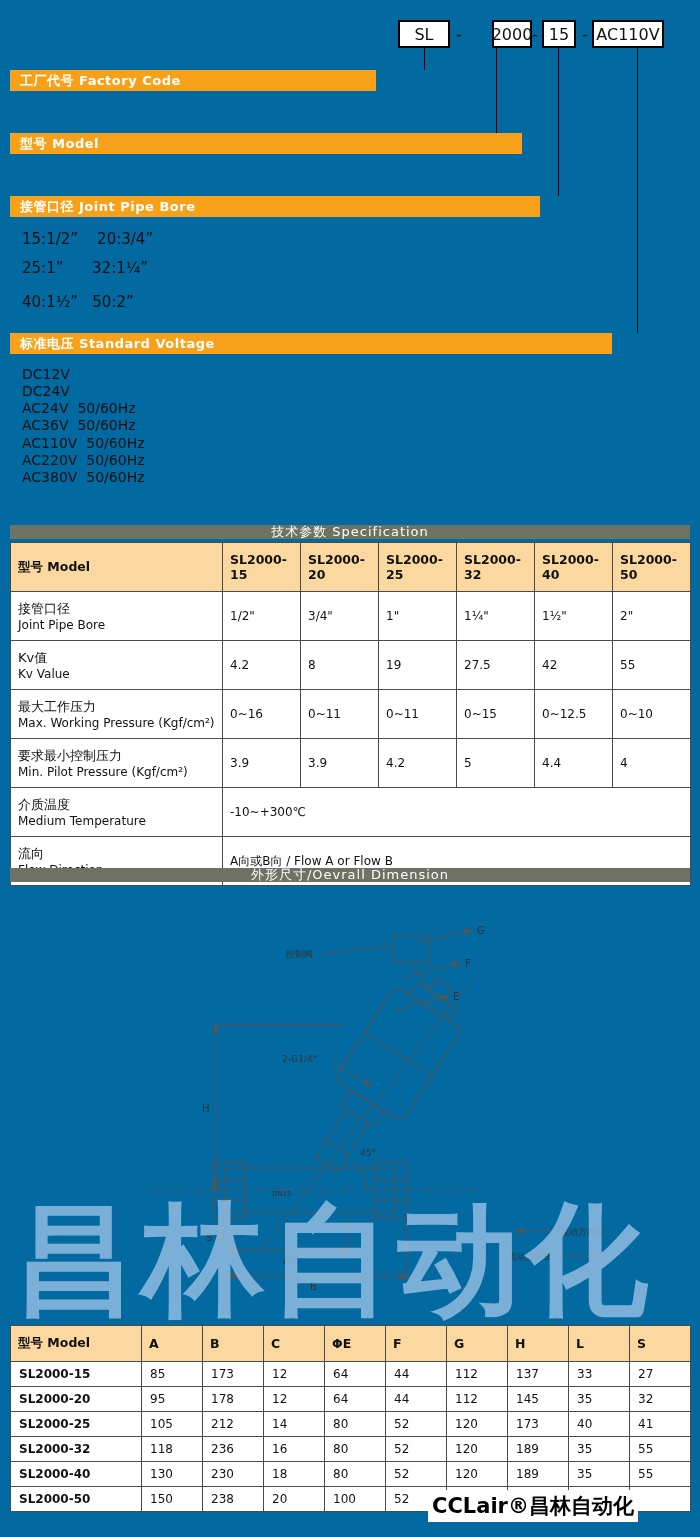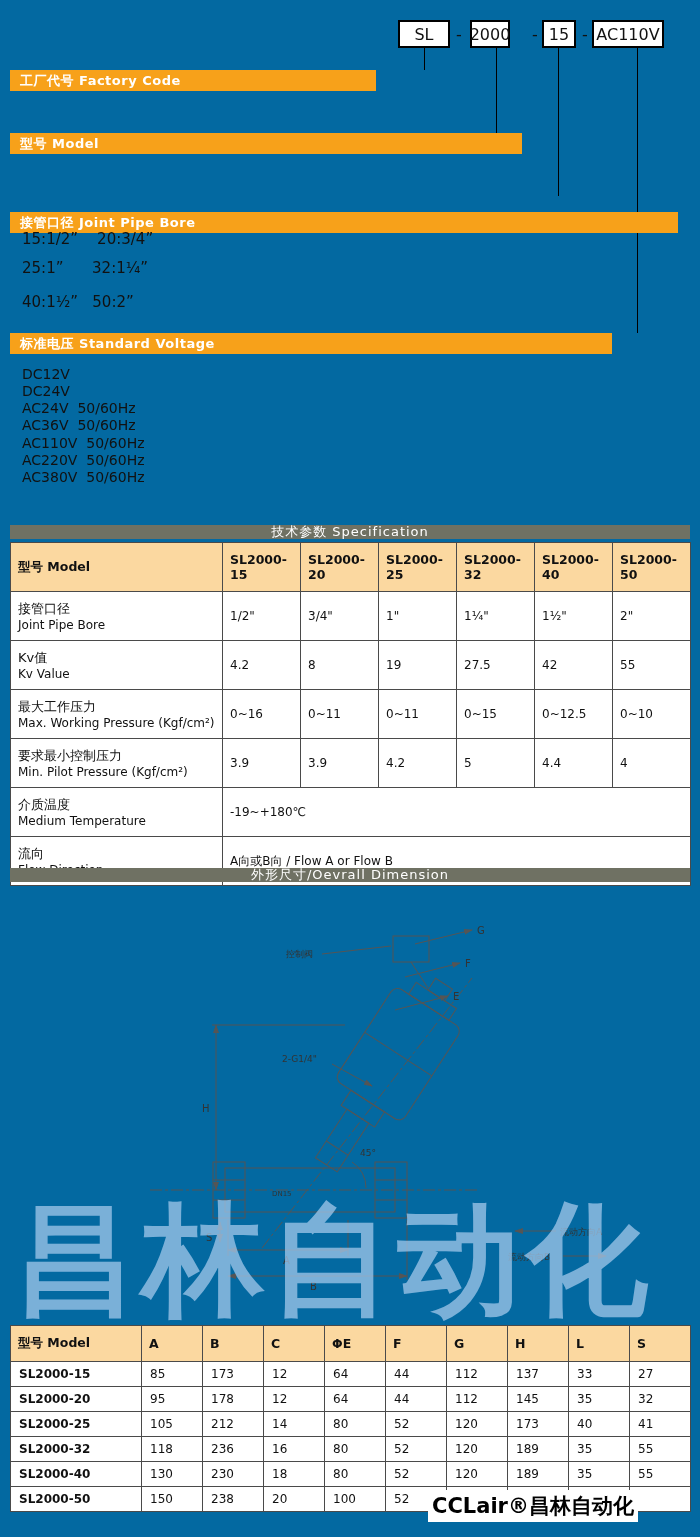--- a/index.html
+++ b/index.html
@@ -51,34 +51,34 @@
   .dwg-text .t7 { font-size:7px; }
   .dwg-text .t9 { font-size:9px; }
 </style>
 </head>
 <body>
 
 <div class="page">
 
   <div class="code-box" style="left:398px;width:52px">SL</div>
   <div class="code-sep" style="left:452px;width:14px">-</div>
-  <div class="code-box" style="left:470px;width:40px">2000</div>
+  <div class="code-box" style="left:492px;width:40px">2000</div>
   <div class="code-sep" style="left:528px;width:14px">-</div>
   <div class="code-box" style="left:542px;width:34px">15</div>
   <div class="code-sep" style="left:578px;width:14px">-</div>
   <div class="code-box" style="left:592px;width:72px">AC110V</div>
 
   <div class="vline" style="left:424px;top:48px;height:22px"></div>
   <div class="vline" style="left:496px;top:48px;height:85px"></div>
   <div class="vline" style="left:558px;top:48px;height:148px"></div>
   <div class="vline" style="left:637px;top:48px;height:285px"></div>
 
   <div class="banner" style="top:70px;width:366px">工厂代号 Factory Code</div>
   <div class="banner" style="top:133px;width:512px">型号 Model</div>
-  <div class="banner" style="top:212px;width:668px">接管口径 Joint Pipe Bore</div>
+  <div class="banner" style="top:196px;width:530px">接管口径 Joint Pipe Bore</div>
   <div class="banner" style="top:333px;width:602px">标准电压 Standard Voltage</div>
 
   <div class="textline bore" style="top:230px">15:1/2”    20:3/4”</div>
   <div class="textline bore" style="top:259px">25:1”      32:1¹⁄₄”</div>
   <div class="textline bore" style="top:293px">40:1¹⁄₂”   50:2”</div>
 
   <div class="textline volt" style="top:366px">DC12V</div>
   <div class="textline volt" style="top:383px">DC24V</div>
   <div class="textline volt" style="top:400px">AC24V  50/60Hz</div>
   <div class="textline volt" style="top:417px">AC36V  50/60Hz</div>
@@ -156,21 +156,21 @@
             <td>4.2</td>
             <td>5</td>
             <td>4.4</td>
             <td>4</td>
           </tr>
           <tr>
             <td class="lab">
               <div class="cn">介质温度</div>
               <div class="en">Medium Temperature</div>
             </td>
-            <td colspan="6">-19~+180℃</td>
+            <td colspan="6">-10~+300℃</td>
           </tr>
           <tr>
             <td class="lab">
               <div class="cn">流向</div>
               <div class="en">Flow Direction</div>
             </td>
             <td colspan="6">A向或B向 / Flow A or Flow B</td>
           </tr>
         </tbody>
     </table>

